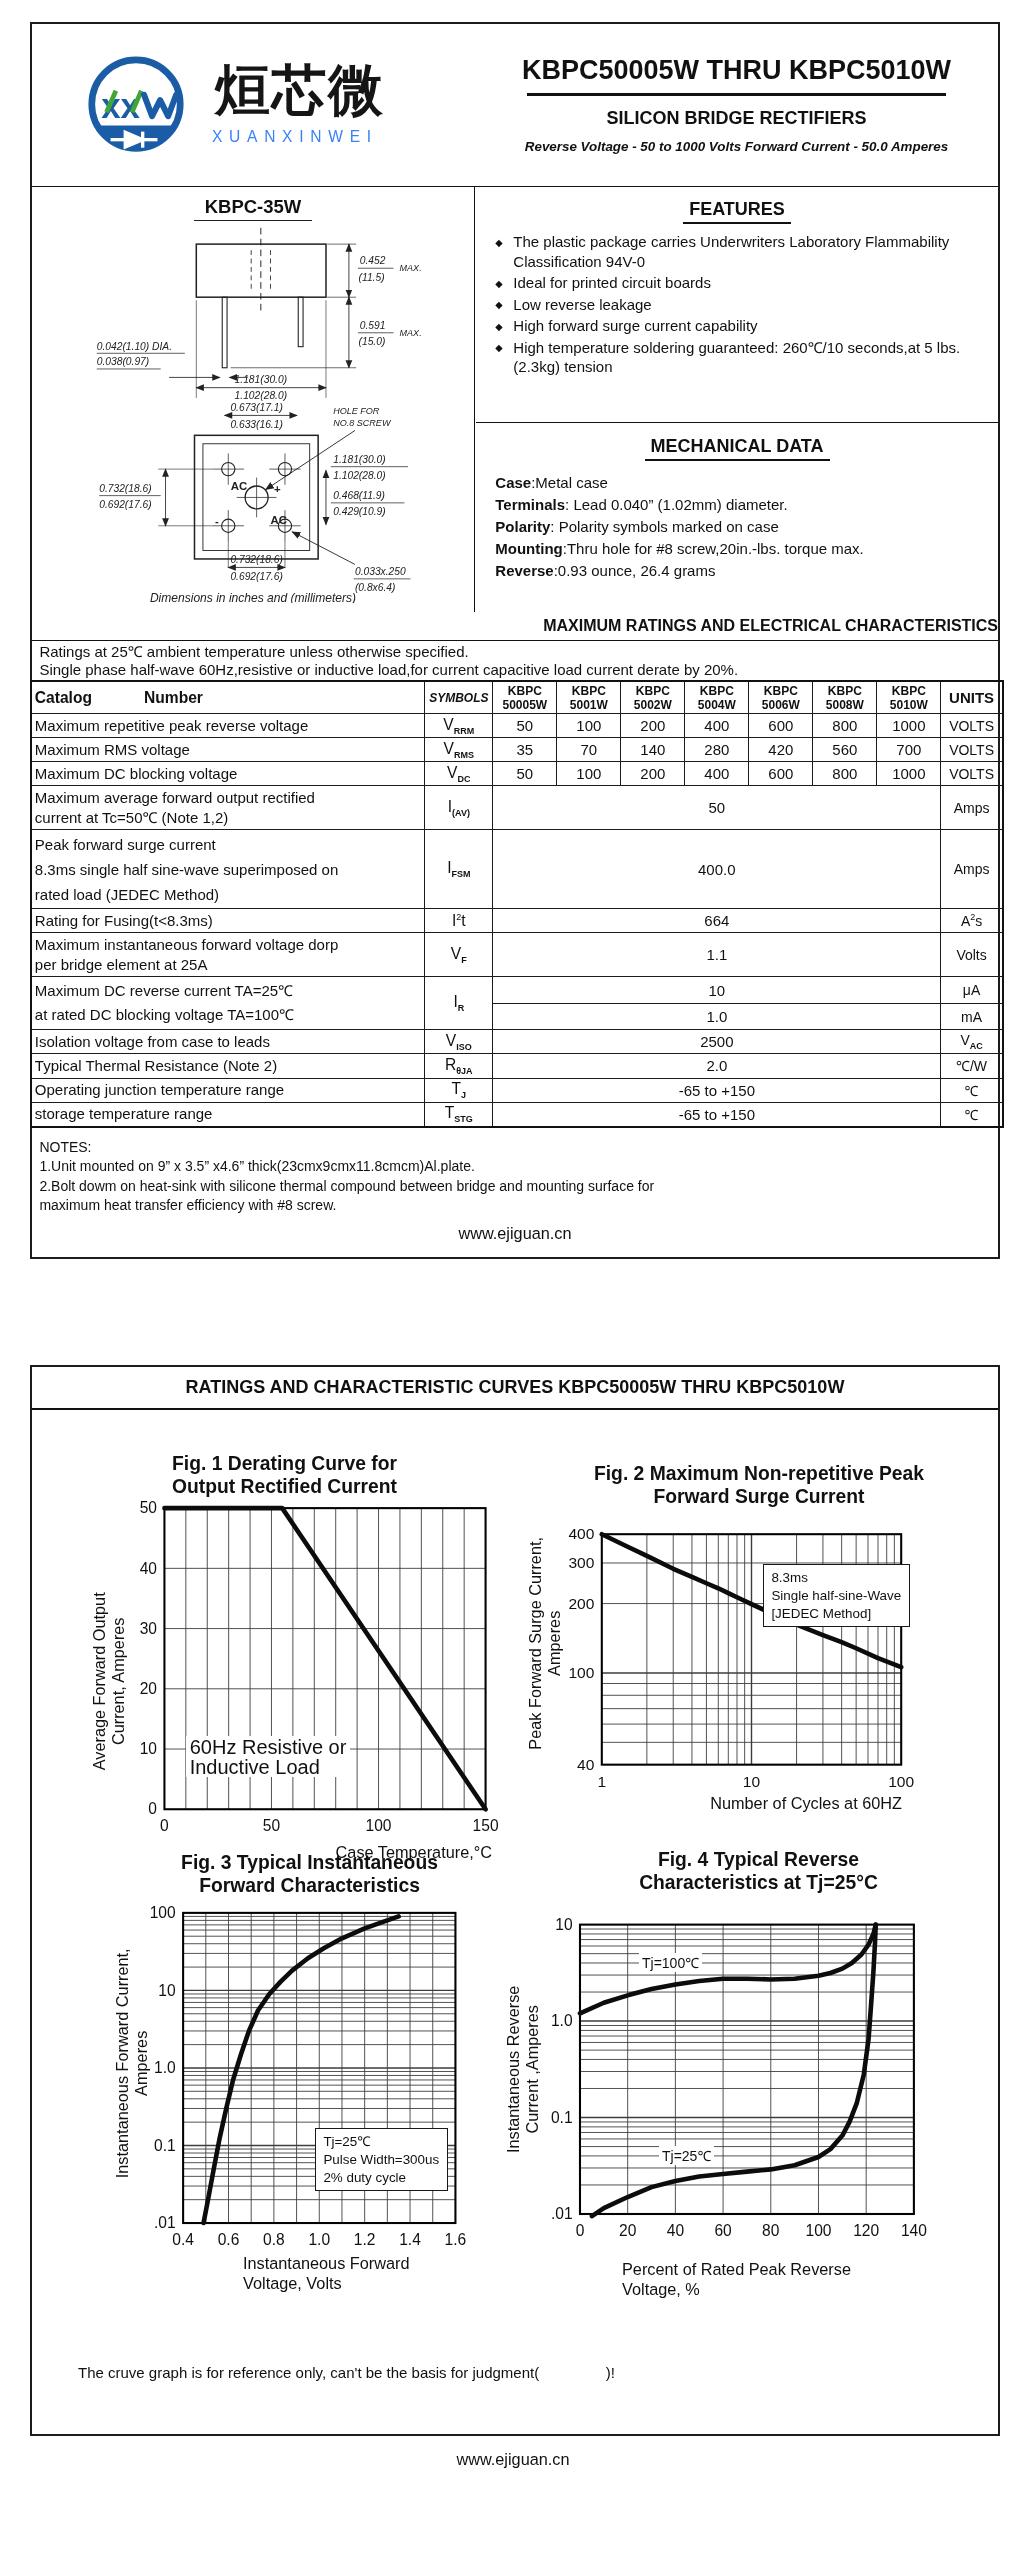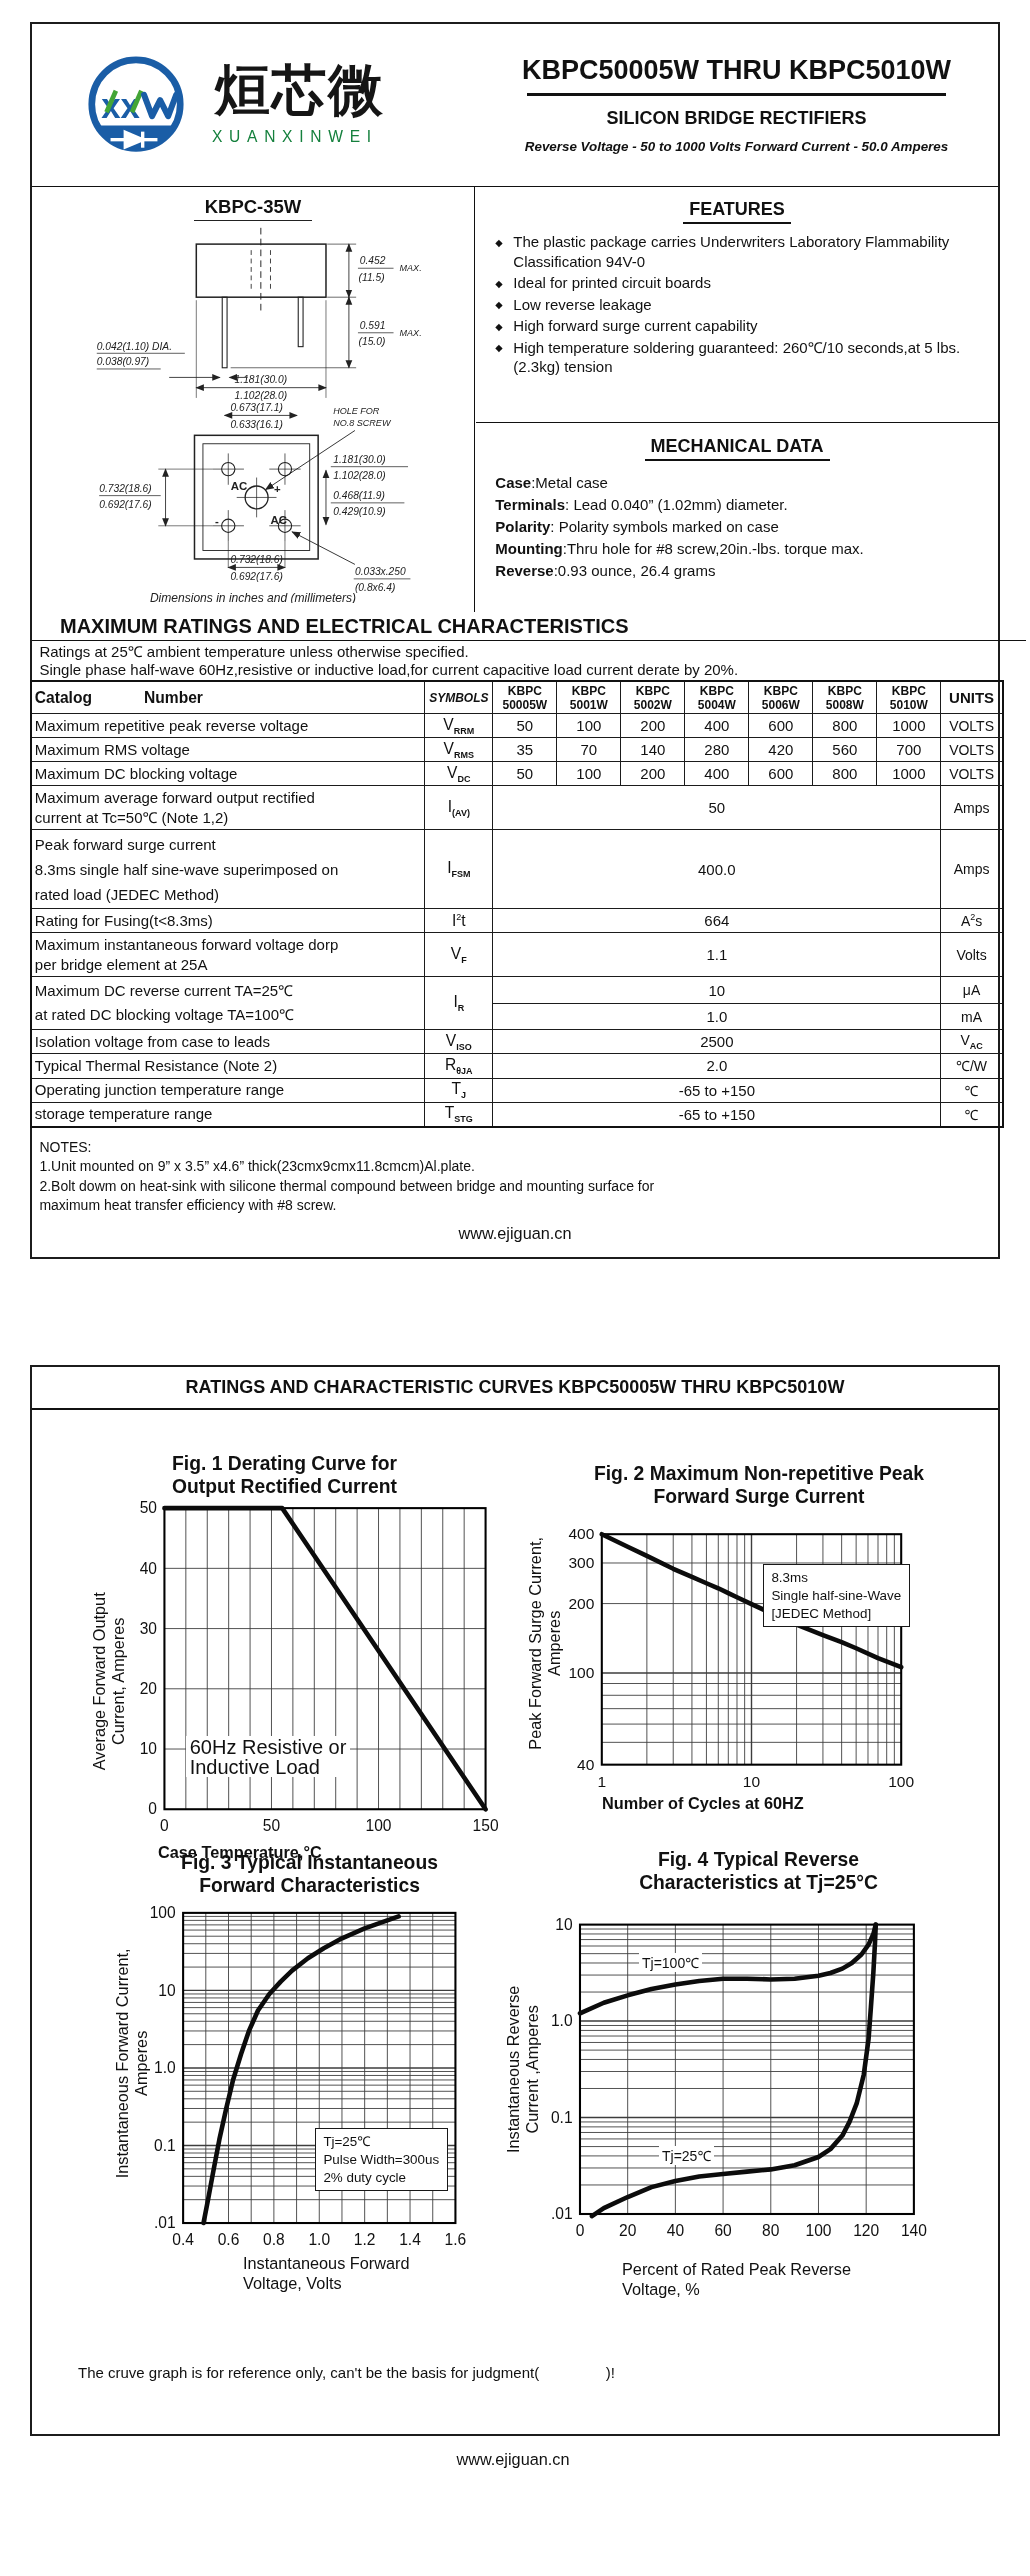--- a/index.html
+++ b/index.html
@@ -6,21 +6,21 @@
   .canvas{position:relative;width:1031px;height:2576px;background:#fff;overflow:hidden;
           font-family:"Liberation Sans",sans-serif;color:#111;}
   .page{position:absolute;left:30px;width:966px;border:2.2px solid #1c1c1c;background:#fff;}
   #page1{top:22px;height:1233px;}
   #page2{top:1365px;height:1067px;}
 
   
   .hdr{position:absolute;left:0;top:0;width:100%;height:162px;border-bottom:1.5px solid #111;}
   .brand{position:absolute;left:37px;top:22px;}
   .brand-cn{position:absolute;left:183px;top:30px;font-size:55px;font-weight:bold;letter-spacing:1.5px;color:#151515;}
-  .brand-en{position:absolute;left:180px;top:104px;font-size:15.6px;letter-spacing:6.7px;color:#15803d;}
+  .brand-en{position:absolute;left:180px;top:104px;font-size:15.6px;letter-spacing:6.7px;color:#3b82f6;}
   .titleblock{position:absolute;left:445px;top:0;width:519px;text-align:center;}
   .ptitle{margin-top:31px;font-size:27px;font-weight:bold;letter-spacing:0px;}
   .trule{width:419px;height:2.2px;background:#111;margin:7.4px auto 0 auto;}
   .psub{margin-top:12px;font-size:18px;font-weight:bold;}
   .ptag{margin-top:10.4px;font-size:13.4px;font-style:italic;font-weight:bold;}
 
   
   .leftcol{position:absolute;left:0;top:162px;width:442px;height:426px;border-right:1.5px solid #111;}
   .pkgtitle{margin-top:10.4px;text-align:center;}
   .pkgtitle span{font-size:18.5px;font-weight:bold;border-bottom:1.5px solid #222;padding:0 10.4px 2.2px 10.4px;}
@@ -40,21 +40,21 @@
   .pkgsvg{display:block;margin:4.5px auto 0 auto;}
   .dln{stroke:#222;fill:none;}
   .dt{font-family:"Liberation Sans",sans-serif;font-style:italic;font-size:17px;fill:#222;}
   .dts{font-size:15px;}
   .tm{text-anchor:middle;}
   .cap{font-size:20px;}
   .plm{font-style:normal;font-size:19px;font-weight:bold;}
 
   
   .band{position:absolute;left:0;top:588px;width:100%;height:28px;border-bottom:1.5px solid #111;
-        text-align:left;font-size:20px;font-weight:bold;line-height:28px;padding-left:28px;}
+        text-align:right;font-size:16px;font-weight:bold;line-height:28px;}
   .subnotes{position:absolute;left:7.4px;top:619px;width:950px;font-size:15px;line-height:18px;}
   .rt{position:absolute;left:-2.2px;top:656px;width:970px;border-collapse:collapse;table-layout:fixed;
       border:2.2px solid #111;}
   .rt td,.rt th{border:1.5px solid #1b1b1b;padding:1.5px 3px;vertical-align:middle;}
   .rt th{font-weight:bold;}
   .cell-p{text-align:left;font-size:15px;line-height:20px;padding-left:6.7px;font-weight:normal;}
   .cell-s{text-align:center;font-size:15.6px;font-weight:normal;}
   .cell-v{text-align:center;font-size:15px;font-weight:normal;}
   .cell-u{text-align:center;font-size:14px;font-weight:normal;}
   .rt sub{font-size:9px;font-weight:bold;}
@@ -70,21 +70,21 @@
 
   .notes{position:absolute;left:7.4px;top:1114px;width:950px;font-size:14px;line-height:19.3px;}
   .pfoot{position:absolute;left:0;top:1200px;width:100%;text-align:center;font-size:16.3px;}
 
   
   .band2{position:absolute;left:0;top:0;width:100%;height:41px;border-bottom:2.2px solid #111;
          text-align:center;font-size:18px;font-weight:bold;line-height:41px;}
   .figtitle{position:absolute;text-align:center;font-size:19.3px;font-weight:bold;line-height:23px;}
   .chart{position:absolute;}
   .xlab{position:absolute;font-size:16.3px;line-height:20px;}
-  .xlab.c{text-align:left;font-weight:bold;}
+  .xlab.c{text-align:right;}
   .ylab{position:absolute;transform:rotate(-90deg);text-align:center;font-size:16.3px;line-height:19.3px;}
   .cnote{position:absolute;font-size:20px;line-height:20px;background:#fff;padding:0.7px 3.7px;}
   .cnote-box{position:absolute;font-size:13.4px;line-height:18px;background:#fff;border:1.5px solid #181818;
              padding:3.7px 7.4px;}
   .clabel{position:absolute;font-size:14px;background:#fff;padding:0 3px;}
   .disclaimer{position:absolute;left:46px;top:997px;font-size:15px;white-space:pre;}
   .pfoot2{position:absolute;left:30px;top:2450px;width:966px;text-align:center;font-size:16.3px;}
 </style>
 </head>
 <body>

